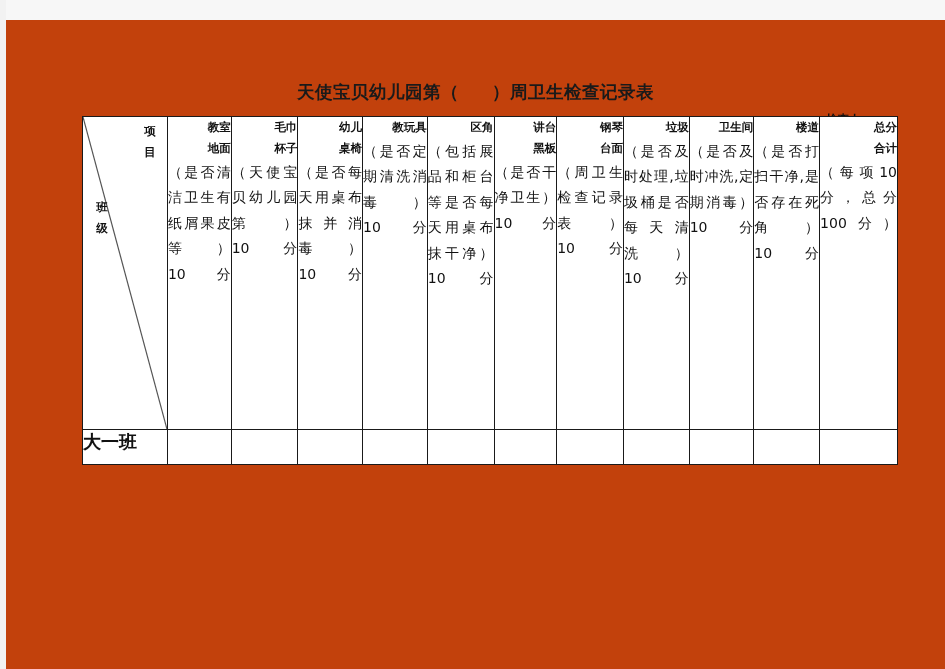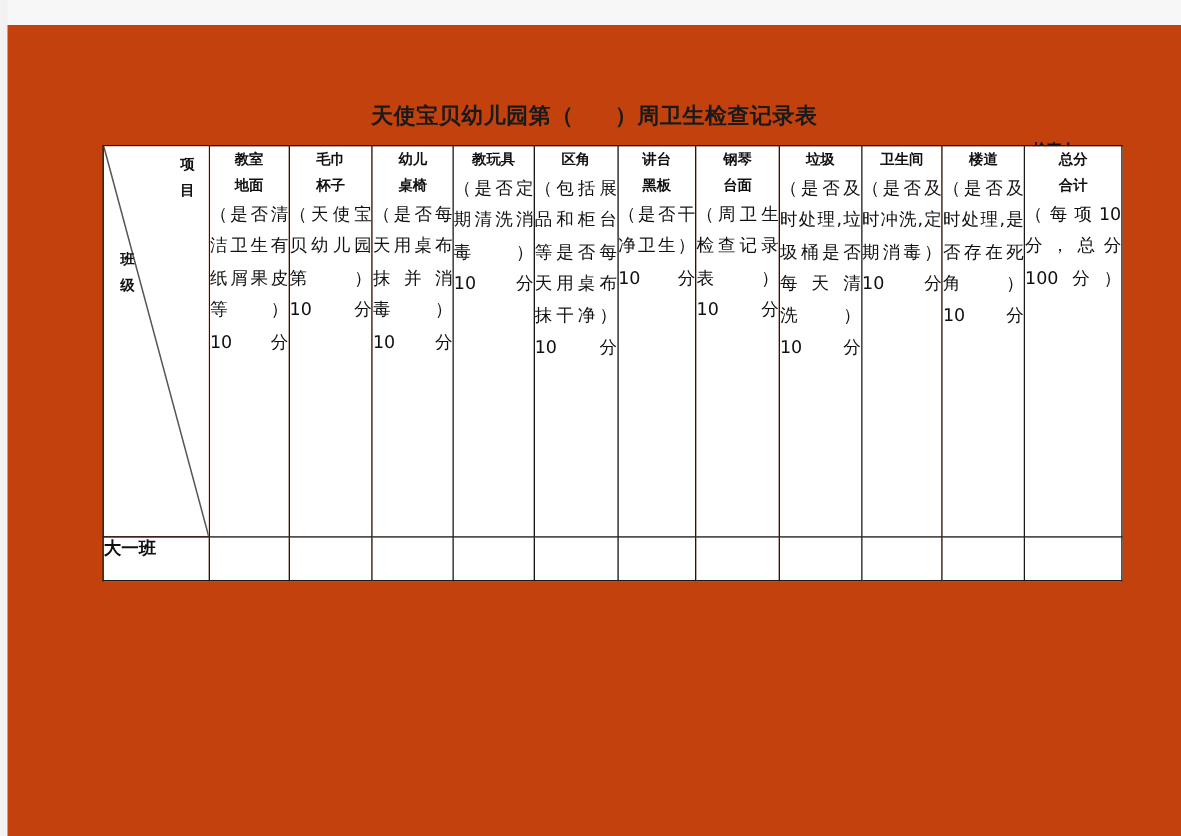--- a/index.html
+++ b/index.html
@@ -65,21 +65,21 @@
   }
 
   
   .colhead {
     padding: 4px 3px 6px 3px;
   }
   .colhead .name {
     font-size: 11.5px;
     font-weight: bold;
     color: #111;
-    text-align: center;
+    text-align: right;
     line-height: 1.82;
     white-space: pre-line;
   }
   .colhead .desc {
     font-size: 14px;
     color: #111;
     line-height: 1.82;
     text-align: justify;
     text-align-last: justify;
     white-space: pre-line;
@@ -121,21 +121,21 @@
     text-align: center;
     width: 22px;
     white-space: pre-line;
   }
 
   
   .sheet tr.datarow td {
     height: 34px;
   }
   .rowlabel {
-    font-size: 14px;
+    font-size: 18px;
     font-weight: bold;
     color: #111;
     padding-left: 8px;
     vertical-align: middle;
     font-family: Liberation Mono, monospace;
   }
 
   
   .gutter {
     position: absolute;
@@ -237,21 +237,21 @@
             <div class="desc">（是否及时处理,垃圾桶是否每天清洗）
 10分</div>
           </td>
           <td class="colhead">
             <div class="name">卫生间</div>
             <div class="desc">（是否及时冲洗,定期消毒）
 10分</div>
           </td>
           <td class="colhead">
             <div class="name">楼道</div>
-            <div class="desc">（是否及时处理,是否存在死角）
+            <div class="desc">（是否打扫干净,是否存在死角）
 10分</div>
           </td>
           <td class="colhead">
             <div class="name">总分
 合计</div>
             <div class="desc">（每项10分，总分100分）</div>
           </td>
         </tr>
         <tr class="datarow">
           <td class="rowlabel">大一班</td>

